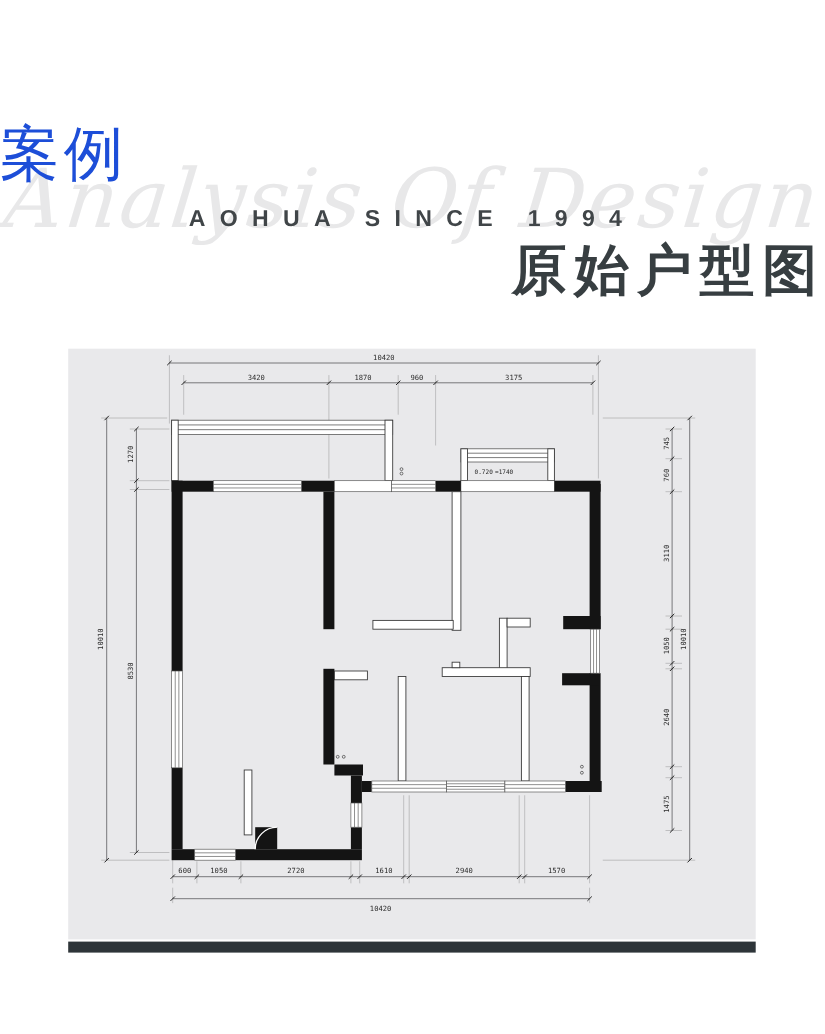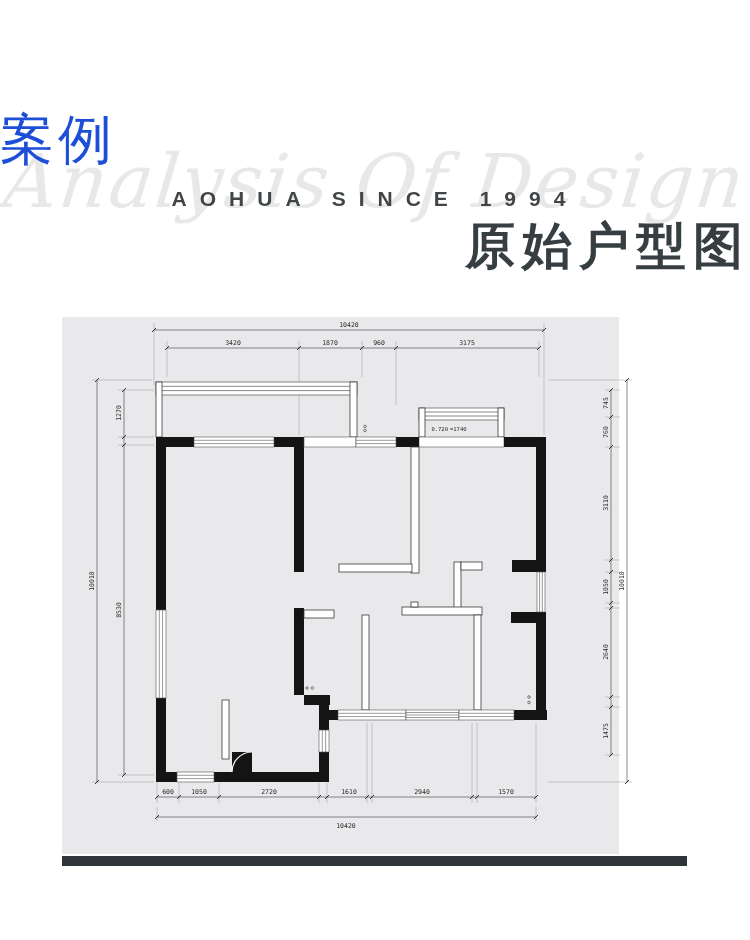--- a/index.html
+++ b/index.html
@@ -20,21 +20,21 @@
   }
   .wm-caps{
     position:absolute;top:187px;left:0;width:100%;text-align:center;
     font-size:21px;font-weight:700;color:#404548;letter-spacing:13px;z-index:2;
   }
   .sub-title{
     position:absolute;top:213px;left:0;width:100%;text-align:right;
     font-size:50px;font-weight:800;color:#373e41;letter-spacing:7px;z-index:2;margin:0;
   }
   .plan-card{
-    position:absolute;left:62px;top:317px;width:557px;height:537px;
+    position:absolute;left:62px;top:317px;width:625px;height:537px;
     background:#e9e9eb;z-index:2;
   }
   .footer-bar{
     position:absolute;left:62px;top:856px;width:625px;height:10px;
     background:#2e3539;z-index:2;
   }
   svg text{
     font-family:"DejaVu Sans Mono", monospace;
     fill:#2b2b2b;
   }

